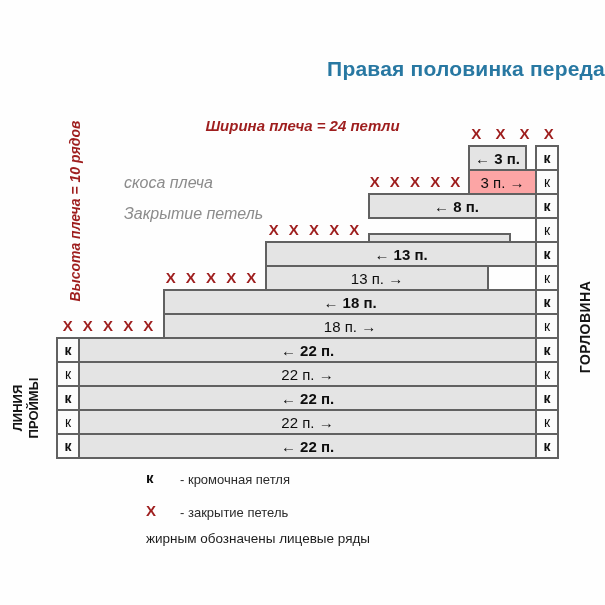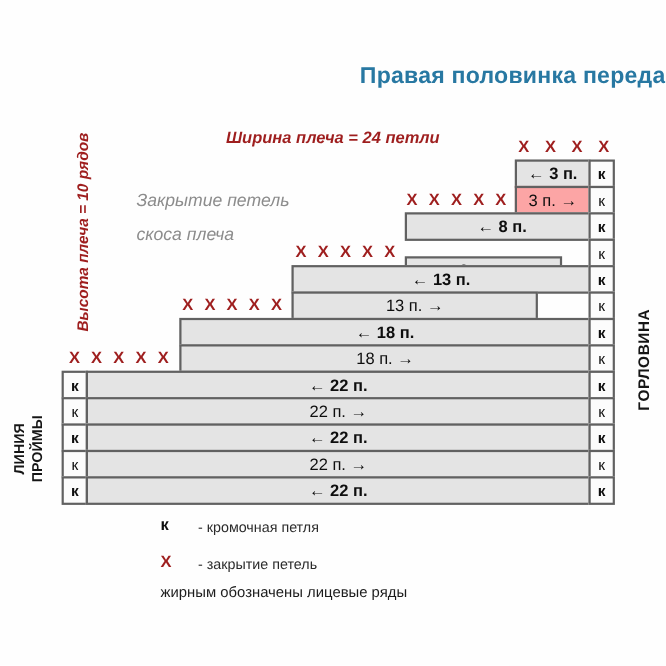--- a/index.html
+++ b/index.html
@@ -38,40 +38,40 @@
 <body>
 
 <div class="page">
 
   <h1 class="title">Правая половинка переда</h1>
   <div class="subtitle">Ширина плеча = 24 петли</div>
 
   <div class="vlabel shoulder-height">Высота плеча = 10 рядов</div>
 
   <div class="closure-note">
+    <div>скоса плеча</div>
     <div>Закрытие петель</div>
-    <div>скоса плеча</div>
   </div>
 
   <div class="vlabel armhole">
     <div>ЛИНИЯ</div>
     <div>ПРОЙМЫ</div>
   </div>
 
   <div class="vlabel neckline">ГОРЛОВИНА</div>
 
   <div class="watermark">@Sitalkina</div>
 
   <div class="xmarks" style="left:466px;top:121px;width:93px;word-spacing:10px">X X X X</div>
   <div class="xmarks" style="left:364px;top:169px;width:102px;word-spacing:6px">X X X X X</div>
   <div class="xmarks" style="left:262px;top:217px;width:104px;word-spacing:6px">X X X X X</div>
   <div class="xmarks" style="left:159px;top:265px;width:104px;word-spacing:6px">X X X X X</div>
   <div class="xmarks" style="left:55px;top:313px;width:106px;word-spacing:6px">X X X X X</div>
 
-  <div class="cell bar b" style="left:468px;top:145px;width:69px">
+  <div class="cell bar b" style="left:468px;top:145px;width:59px">
       <span>← 3 п.</span>
     </div>
   <div class="cell k b" style="left:535px;top:145px">
       <span>к</span>
     </div>
 
   <div class="cell bar white" style="left:468px;top:169px;width:69px">
       <span>3 п. →</span>
     </div>
   <div class="cell k" style="left:535px;top:169px">

